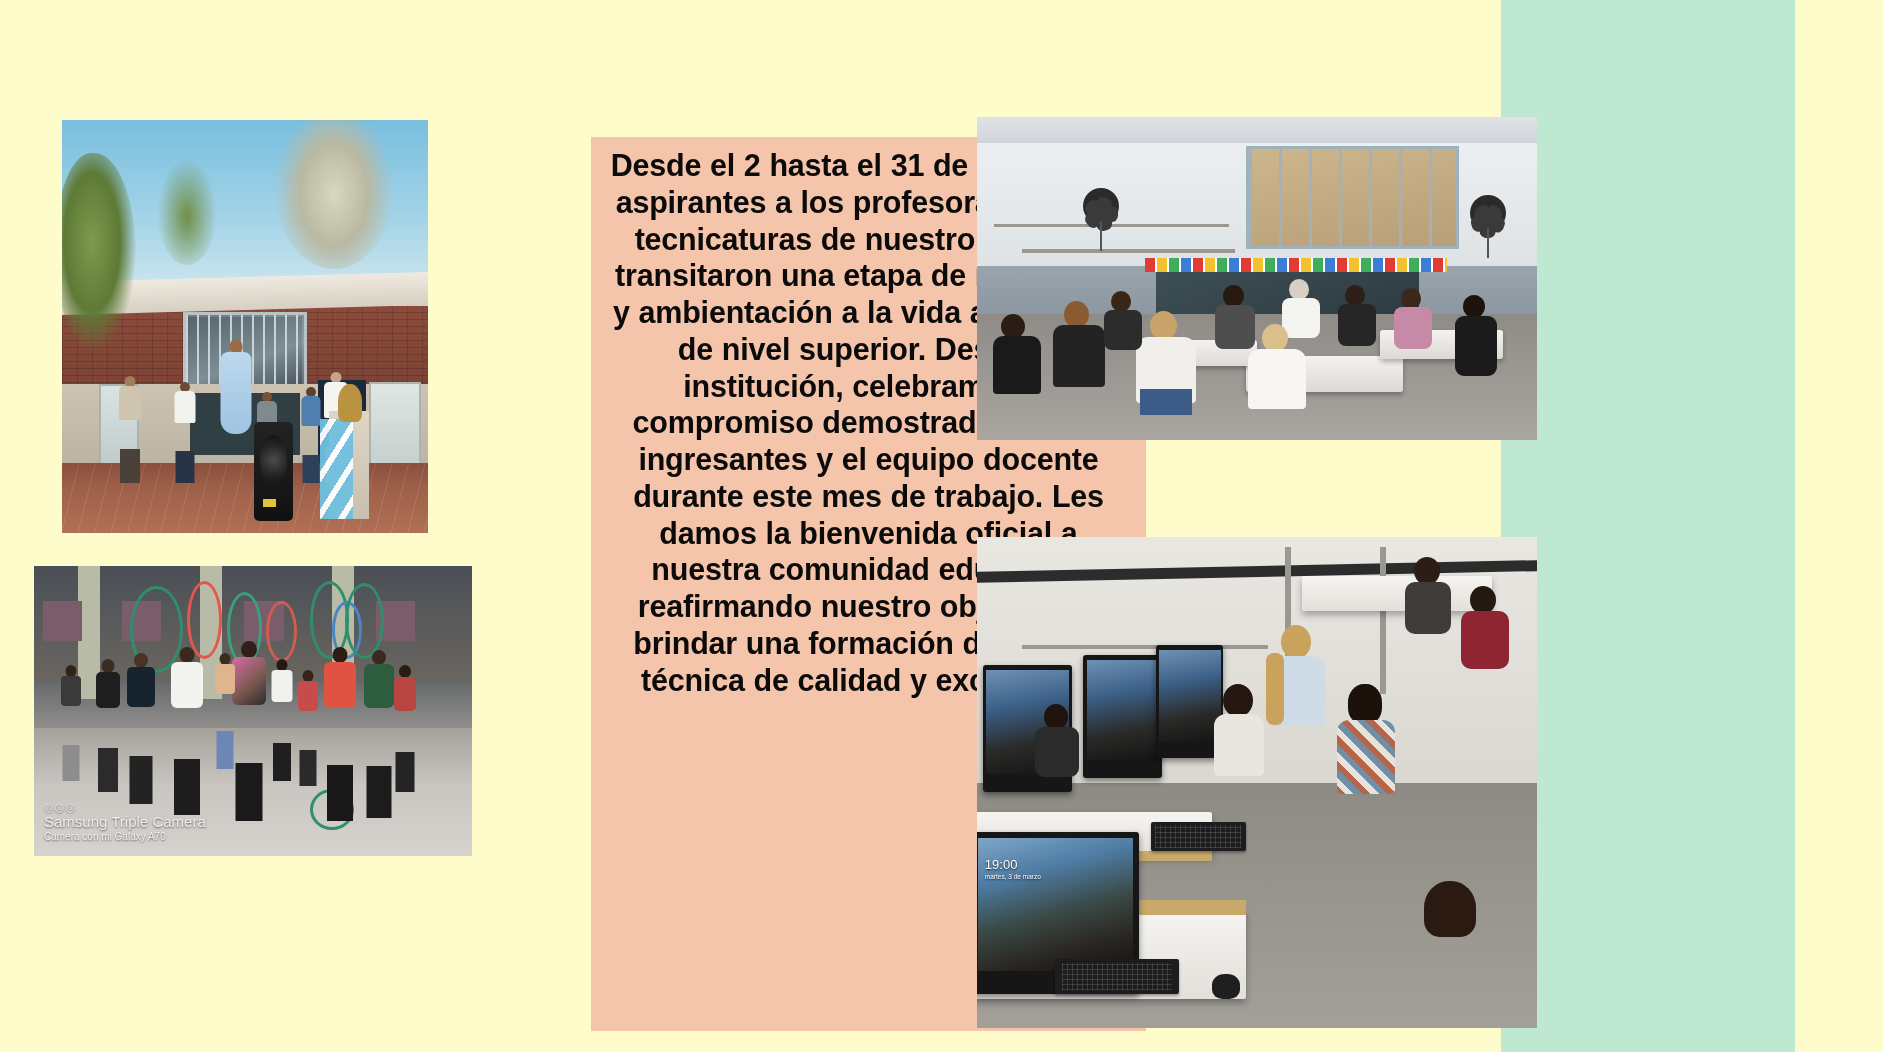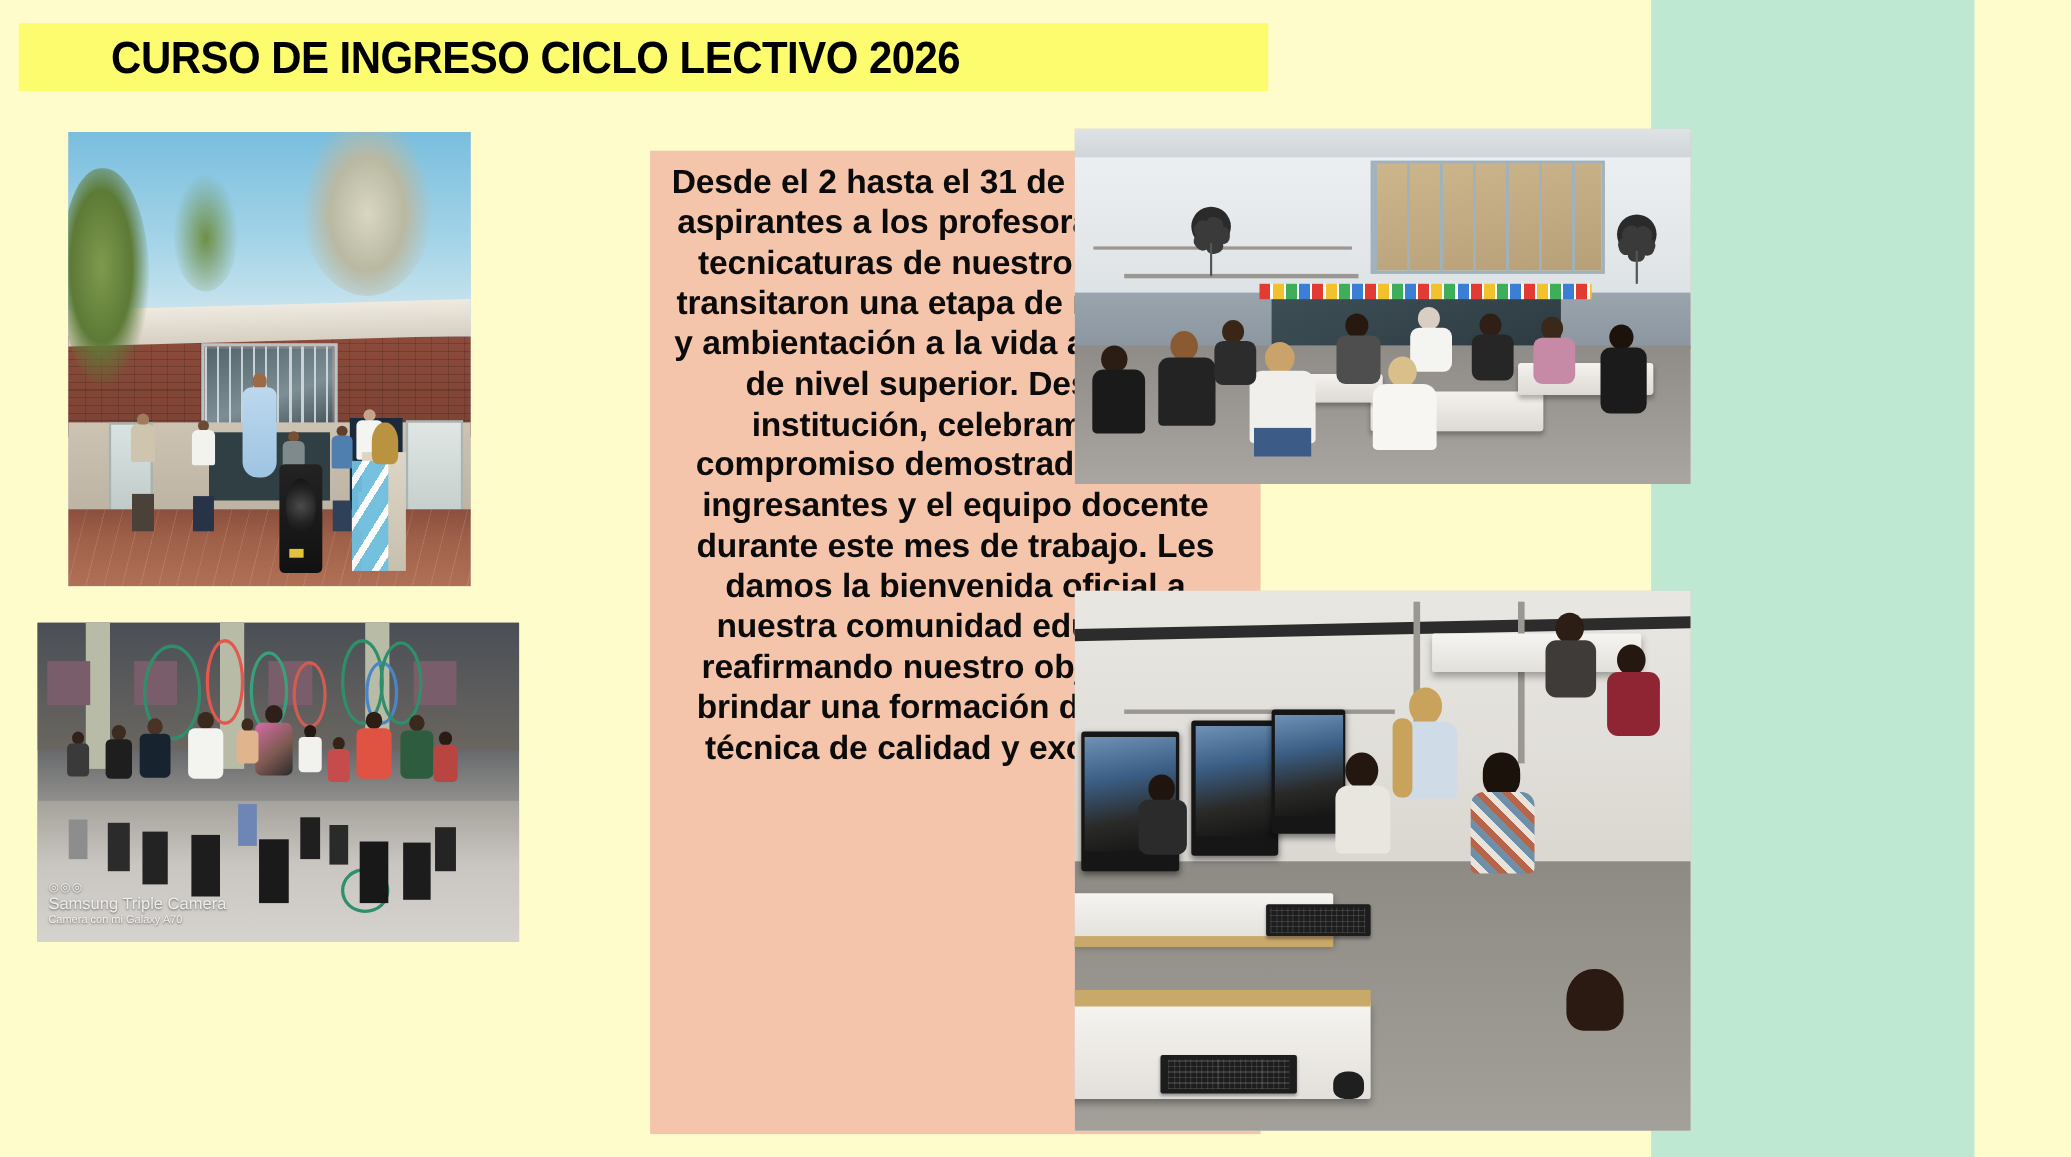--- a/index.html
+++ b/index.html
@@ -216,23 +216,20 @@
   .mouse{ position:absolute; background:#1f1f1f; border-radius:45% 45% 38% 38%; }
   .lb-person{ position:absolute; }
 </style>
 </head>
 <body>
 
 <div class="canvas">
 
   <div class="mint-band"></div>
 
-  <div class="title-banner">
-    <div class="title-text">CURSO DE INGRESO CICLO LECTIVO 2026</div>
-  </div>
 
   <div class="text-panel">
     <p class="body-copy">Desde el 2 hasta el 31 de marzo, los aspirantes a los profesorados y las tecnicaturas de nuestro instituto transitaron una etapa de nivelación y ambientación a la vida académica de nivel superior. Desde la institución, celebramos el compromiso demostrado por los ingresantes y el equipo docente durante este mes de trabajo. Les damos la bienvenida oficial a nuestra comunidad educativa, reafirmando nuestro objetivo de brindar una formación docente y técnica de calidad y excelencia.</p>
   </div>
 
   <div class="photo" id="photo-ceremony">
     <div class="sky"></div>
     <div class="tree-b"></div>
     <div class="tree-c"></div>
     <div class="wall-brick"></div>
@@ -469,20 +466,27 @@
     <div class="monitor" style="left:1%;top:26%;width:16%;height:26%;">
       <div class="screen"></div>
     </div>
     <div class="monitor" style="left:19%;top:24%;width:14%;height:25%;">
       <div class="screen"></div>
     </div>
     <div class="monitor" style="left:32%;top:22%;width:12%;height:23%;">
       <div class="screen"></div>
     </div>
 
+    <div class="monitor" style="left:-1%;top:60%;width:30%;height:33%;">
+      <div class="screen" style="background:linear-gradient(165deg,#7ea6c9 0%,#4e7ba3 28%,#3a4a46 55%,#2a2722 78%,#141310 100%);"></div>
+      <div class="lockscreen-time">
+        <span>19:00</span>
+        <span class="lockscreen-date">martes, 3 de marzo</span>
+      </div>
+    </div>
 
     <div class="keyboard" style="left:31%;top:58%;width:17%;height:6%;"></div>
     <div class="keyboard" style="left:14%;top:86%;width:22%;height:7%;"></div>
     <div class="mouse" style="left:42%;top:89%;width:5%;height:5%;"></div>
 
     <div class="lb-person" style="left:42%;top:30%;width:54px;height:42%;">
       <div style="position:absolute;left:20%;top:0;width:30px;height:33px;border-radius:50%;background:#23170f;"></div>
       <div style="position:absolute;left:4%;top:30px;width:50px;height:62px;background:#e9e6e0;border-radius:12px 12px 5px 5px;"></div>
     </div>
     <div class="lb-person" style="left:52%;top:18%;width:58px;height:48%;">

